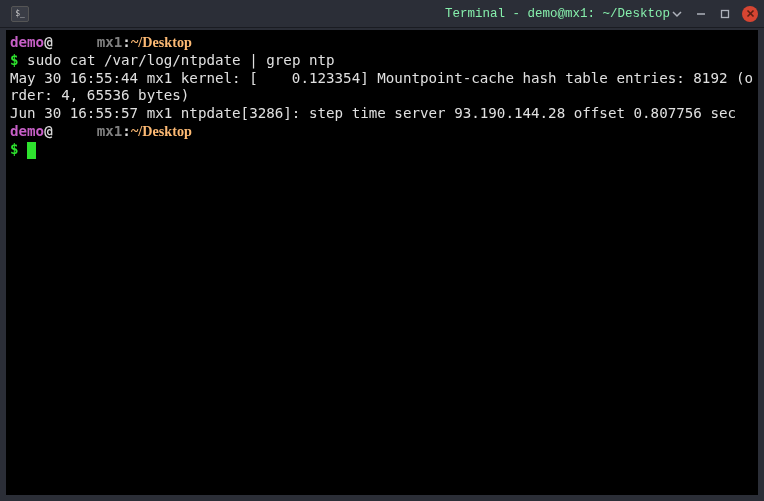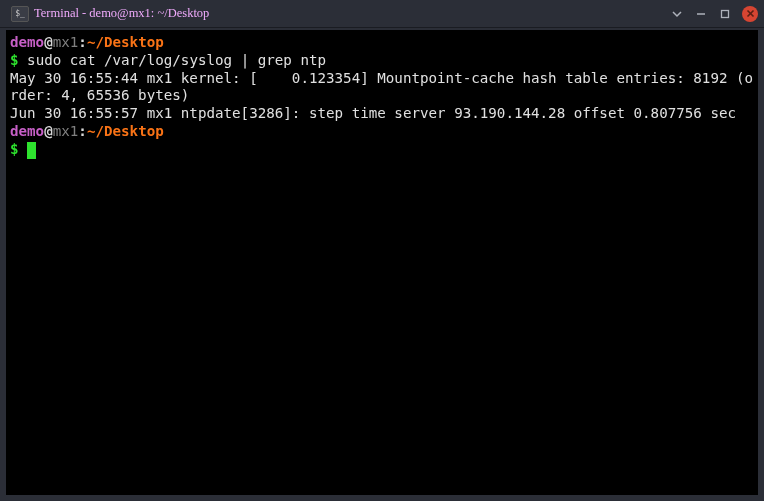--- a/index.html
+++ b/index.html
@@ -44,24 +44,24 @@
       border-radius: 2px;
       font-size: 8px;
       color: #ccc;
       display: flex;
       align-items: center;
       justify-content: center;
       line-height: 1;
     }
     .titlebar-title {
       flex: 1;
-      text-align: left;
-      color: #f0abfc;
+      text-align: right;
+      color: #86efac;
       font-size: 12.5px;
-      font-family: Liberation Serif, serif;
+      font-family: Liberation Mono, monospace;
     }
     .titlebar-right {
       display: flex;
       align-items: center;
       gap: 10px;
     }
     .win-btn {
       width: 14px;
       height: 14px;
       display: flex;
@@ -88,23 +88,23 @@
       font-size: 14.2px;
       line-height: 1.25;
       color: #e0e0e0;
       font-family: "DejaVu Sans Mono", "Liberation Mono", monospace;
       overflow: hidden;
       white-space: pre-wrap;
       word-break: break-all;
     }
     .prompt-user { color: #c65fc6; font-weight: bold; }
     .prompt-at   { color: #d8d8d8; font-weight: bold; }
-    .prompt-host { color: #808080; font-weight: normal; }
+    .prompt-host { color: #808080; font-weight: bold; margin-left: 44px; }
     .prompt-colon{ color: #d8d8d8; font-weight: bold; }
-    .prompt-path { color: #f97316; font-weight: bold; }
+    .prompt-path { color: #fdba74; font-weight: bold; font-family: Liberation Serif, serif; }
     .prompt-sym  { color: #2ee22e; font-weight: bold; }
     .cmd-text    { color: #e0e0e0; }
     .output-text { color: #e0e0e0; }
     .cursor {
       display: inline-block;
       width: 9px;
       height: 17px;
       background: #2ee22e;
       vertical-align: text-bottom;
       margin-bottom: -2px;
@@ -138,18 +138,18 @@
       <div class="win-btn close">
         <svg width="9" height="9" viewBox="0 0 9 9">
             <line x1="1.5" y1="1.5" x2="7.5" y2="7.5" stroke="#5a1f13" stroke-width="1.6"></line>
             <line x1="7.5" y1="1.5" x2="1.5" y2="7.5" stroke="#5a1f13" stroke-width="1.6"></line>
           </svg>
       </div>
     </div>
   </div>
 
   <div class="terminal-body"><span class="prompt-user">demo</span><span class="prompt-at">@</span><span class="prompt-host">mx1</span><span class="prompt-colon">:</span><span class="prompt-path">~/Desktop</span>
-<span class="prompt-sym">$</span> <span class="cmd-text">sudo cat /var/log/syslog | grep ntp</span>
+<span class="prompt-sym">$</span> <span class="cmd-text">sudo cat /var/log/ntpdate | grep ntp</span>
 <span class="output-text">May 30 16:55:44 mx1 kernel: [    0.123354] Mountpoint-cache hash table entries: 8192 (order: 4, 65536 bytes)</span>
 <span class="output-text">Jun 30 16:55:57 mx1 ntpdate[3286]: step time server 93.190.144.28 offset 0.807756 sec</span>
 <span class="prompt-user">demo</span><span class="prompt-at">@</span><span class="prompt-host">mx1</span><span class="prompt-colon">:</span><span class="prompt-path">~/Desktop</span>
 <span class="prompt-sym">$</span> <span class="cursor"></span></div>
 </div>
 
 </body></html>

